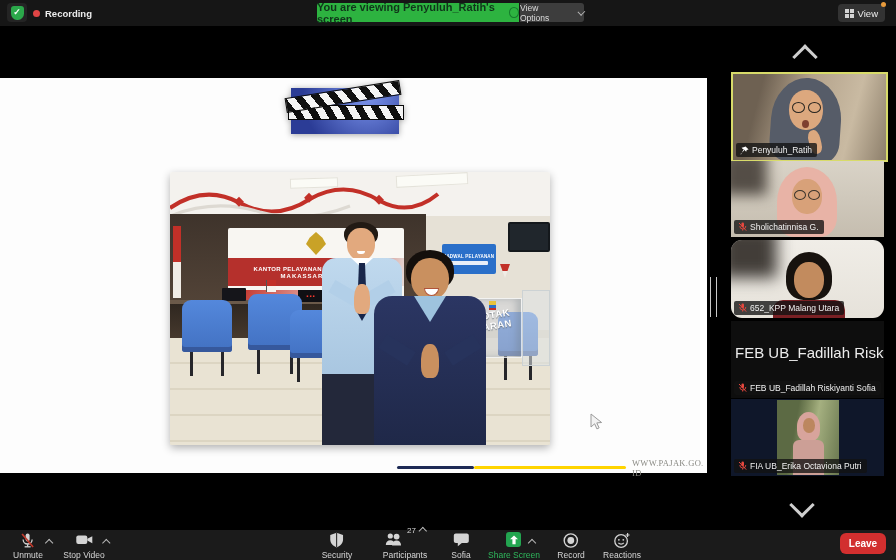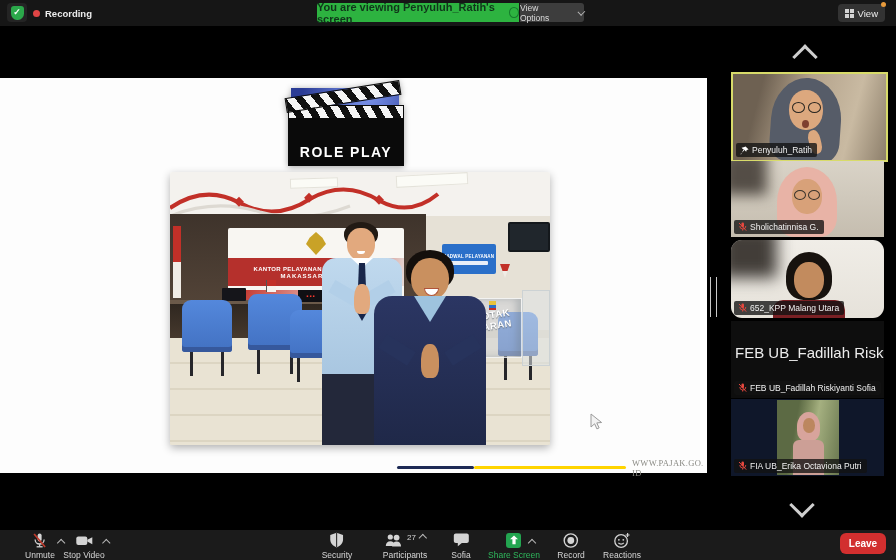--- a/index.html
+++ b/index.html
@@ -167,21 +167,21 @@
           background:linear-gradient(100deg,#5c6a44 0 30%,#8a9668 48%,#a5b080 58%,#68764e);}
   .t5-hijab{position:absolute;left:20px;top:12px;width:23px;height:29px;background:#d8a49c;
             border-radius:50% 50% 35% 35%;}
   .t5-face{position:absolute;left:26px;top:18px;width:12px;height:15px;background:#bc875f;border-radius:48%;}
   .t5-body{position:absolute;left:16px;top:40px;width:31px;height:35px;background:#cc9f96;border-radius:6px 6px 0 0;}
 
   
   .toolbar{position:absolute;left:0;top:530px;width:896px;height:30px;background:#1b1b1b;}
   .tb-item{position:absolute;top:2px;display:flex;flex-direction:column;align-items:center;gap:2px;
            transform:translateX(-50%);color:#d6d6d6;font-size:8.5px;}
-  .tb-iconrow{position:relative;height:16px;display:flex;align-items:center;gap:4px;}
+  .tb-iconrow{position:relative;height:16px;display:flex;gap:4px;}
   .tb-chev{position:absolute;top:5px;left:calc(100% + 10px);}
   .tb-count{color:#d6d6d6;font-size:8px;margin-top:-6px;}
   .share-ic{width:15px;height:15px;background:#23a550;border-radius:3px;display:flex;align-items:center;justify-content:center;}
   .tb-green{color:#2eb85c;text-align:right;}
   .leave-btn{position:absolute;right:10px;top:3px;width:46px;height:21px;background:#d22f2f;color:#fff;
              font-size:10px;font-weight:700;border-radius:6px;display:flex;align-items:center;justify-content:center;}
 </style>
 </head>
 <body>
 
@@ -214,23 +214,20 @@
     </div>
     <span class="notif-dot"></span>
   </div>
 
   <div class="share">
 
     <div class="clapper">
       <div class="cl-sky"></div>
       <div class="cl-bar"></div>
       <div class="cl-arm"></div>
-      <div class="cl-body">
-        <div class="cl-title">ROLE PLAY</div>
-      </div>
     </div>
 
     <div class="photo">
       <div class="ph-light" style="left:226px;top:2px;width:70px;height:10px;transform:rotate(-3deg);"></div>
       <div class="ph-light" style="left:120px;top:6px;width:46px;height:8px;transform:rotate(-2deg);"></div>
       <svg width="270" height="45" style="position:absolute;left:0;top:6px;">
         <path d="M0 30 Q 35 6 70 25 Q 105 44 140 21 Q 175 1 210 23 Q 240 39 268 16" stroke="#c23028" stroke-width="4" fill="none"></path>
         <path d="M0 38 Q 45 20 90 34 Q 135 46 180 28" stroke="#ddd9d2" stroke-width="3" fill="none"></path>
         <rect x="66" y="20" width="7" height="7" fill="#c23028" transform="rotate(45 69 23)"></rect>
         <rect x="136" y="16" width="7" height="7" fill="#c23028" transform="rotate(45 139 19)"></rect>
@@ -389,21 +386,21 @@
           <line x1="1" y1="1" x2="8.2" y2="8.6" stroke="#e8483f" stroke-width="1"></line>
         </svg>
       <span>FIA UB_Erika Octaviona Putri</span>
     </div>
   </div>
 
   <div class="sb-chev" style="left:793px;top:496px;transform:rotate(225deg);"></div>
 
   <div class="toolbar">
 
-    <div class="tb-item" style="left:40px;">
+    <div class="tb-item" style="left:28px;">
       <div class="tb-iconrow">
         <svg width="17" height="17">
             <rect x="6.5" y="1.5" width="4" height="8" rx="2" fill="#d4d4d4"></rect>
             <path d="M4 7.5a4.5 4.5 0 0 0 9 0" stroke="#d4d4d4" fill="none" stroke-width="1.3"></path>
             <line x1="8.5" y1="12.3" x2="8.5" y2="14.6" stroke="#d4d4d4" stroke-width="1.3"></line>
             <line x1="5.5" y1="14.8" x2="11.5" y2="14.8" stroke="#d4d4d4" stroke-width="1.3"></line>
             <line x1="3" y1="2" x2="14" y2="15" stroke="#c0392b" stroke-width="1.7"></line>
           </svg>
         <span class="chev up tb-chev"></span>
       </div>

